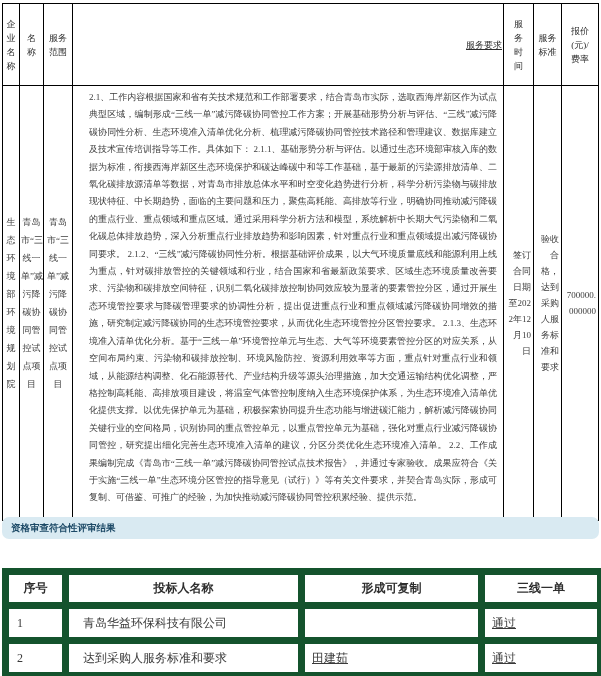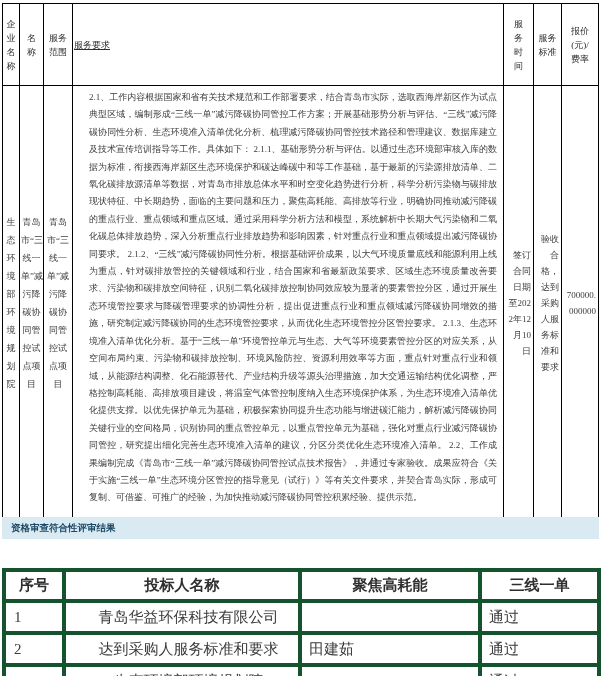--- a/index.html
+++ b/index.html
@@ -24,21 +24,21 @@
     vertical-align: middle;
   }
   .t1 tr.hdr td {
     height: 79px;
     text-align: center;
     line-height: 14px;
     white-space: pre-line;
     color: #2e2e2e;
   }
   .t1 tr.hdr td.req-h {
-    text-align: left;
+    text-align: right;
     white-space: normal;
     text-decoration: underline;
   }
   .t1 tr.bodyrow td { height: 428px; }
   .t1 .vcell {
     text-align: center;
     word-break: break-all;
     line-height: 18px;
     padding: 1px;
   }
@@ -60,53 +60,54 @@
   .band {
     position: absolute; left: 2px; top: 517px;
     width: 597px; height: 22px;
     background: #d9eaf2;
     box-sizing: border-box;
     color: #1c4966;
     font-weight: bold;
     font-size: 9.5px;
     line-height: 22px;
     padding-left: 9px;
+    border-radius: 7px;
   }
 
   
   .subhead {
     position: absolute; left: 8px; top: 550px;
     color: #3366cc;
     font-weight: bold;
     font-size: 10px;
     text-decoration: underline;
     margin-top: 36px;
   }
 
   
   .t2 {
     position: absolute; left: 2px; top: 568px; width: 595px;
     background: #ffffff;
   }
   .t2 td {
-    border: 4px solid #14532d;
-    font-size: 15px;
+    border: 7px solid #14532d;
+    font-size: 12px;
     color: #3a3a3a;
     overflow: hidden;
     vertical-align: middle;
   }
   .t2 tr.hdr2 td {
     height: 25px;
     text-align: center;
     font-weight: bold;
     color: #2e2e2e;
   }
   .t2 tr.datarow td { height: 26px; text-align: left; padding-left: 8px; }
-  .t2 tr.datarow td.bidder { padding-left: 14px; text-align: center; }
-  .t2 tr.datarow td.mgr, .t2 tr.datarow td.res { padding-left: 7px; }
+  .t2 tr.datarow td.bidder { padding-left: 14px; }
+  .t2 tr.datarow td.mgr, .t2 tr.datarow td.res { padding-left: 7px; text-decoration: underline; }
 </style>
 </head>
 <body>
 
 <div id="page">
 
   <table class="t1">
     <colgroup>
       <col style="width:17px">
         <col style="width:24px">
@@ -157,21 +158,21 @@
     <colgroup>
       <col style="width:60px">
         <col style="width:236px">
         <col style="width:180px">
       <col style="width:119px">
     </colgroup>
     <tbody>
         <tr class="hdr2">
       <td>序号</td>
       <td>投标人名称</td>
-      <td>聚焦高耗能</td>
+      <td>形成可复制</td>
       <td>三线一单</td>
     </tr>
     <tr class="datarow">
       <td>1</td>
       <td class="bidder">青岛华益环保科技有限公司</td>
       <td class="mgr"></td>
       <td class="res">通过</td>
     </tr>
     <tr class="datarow">
       <td>2</td>

